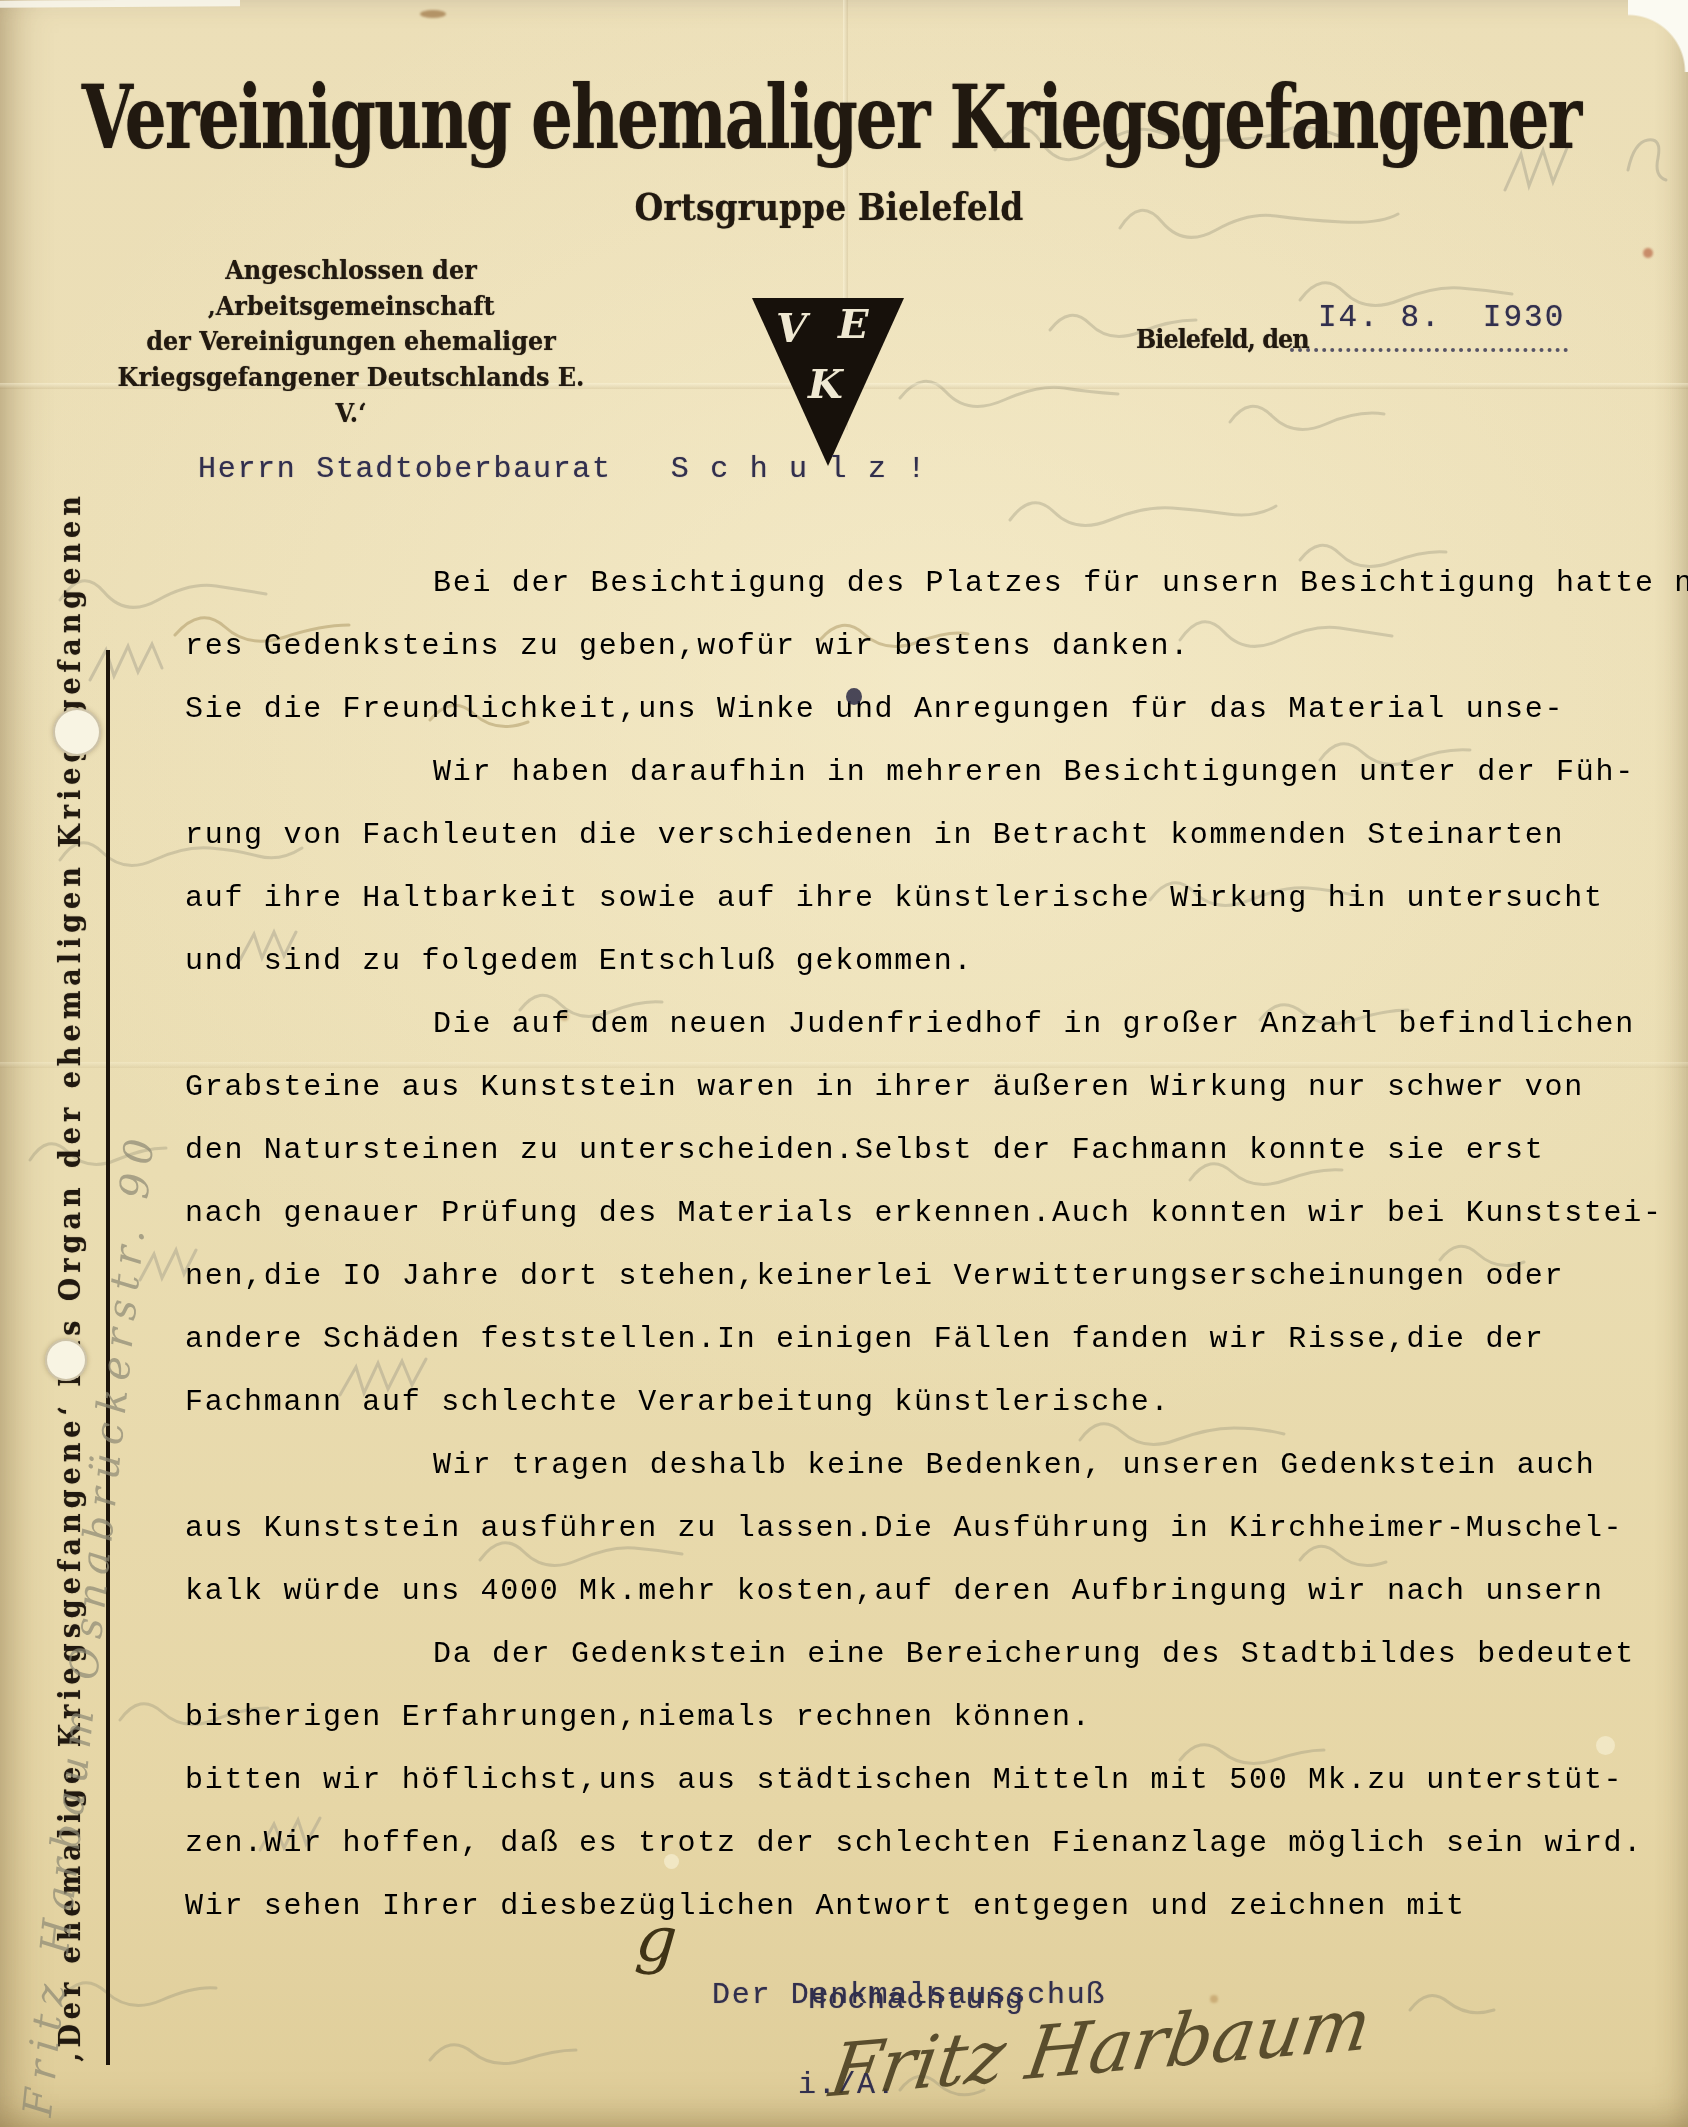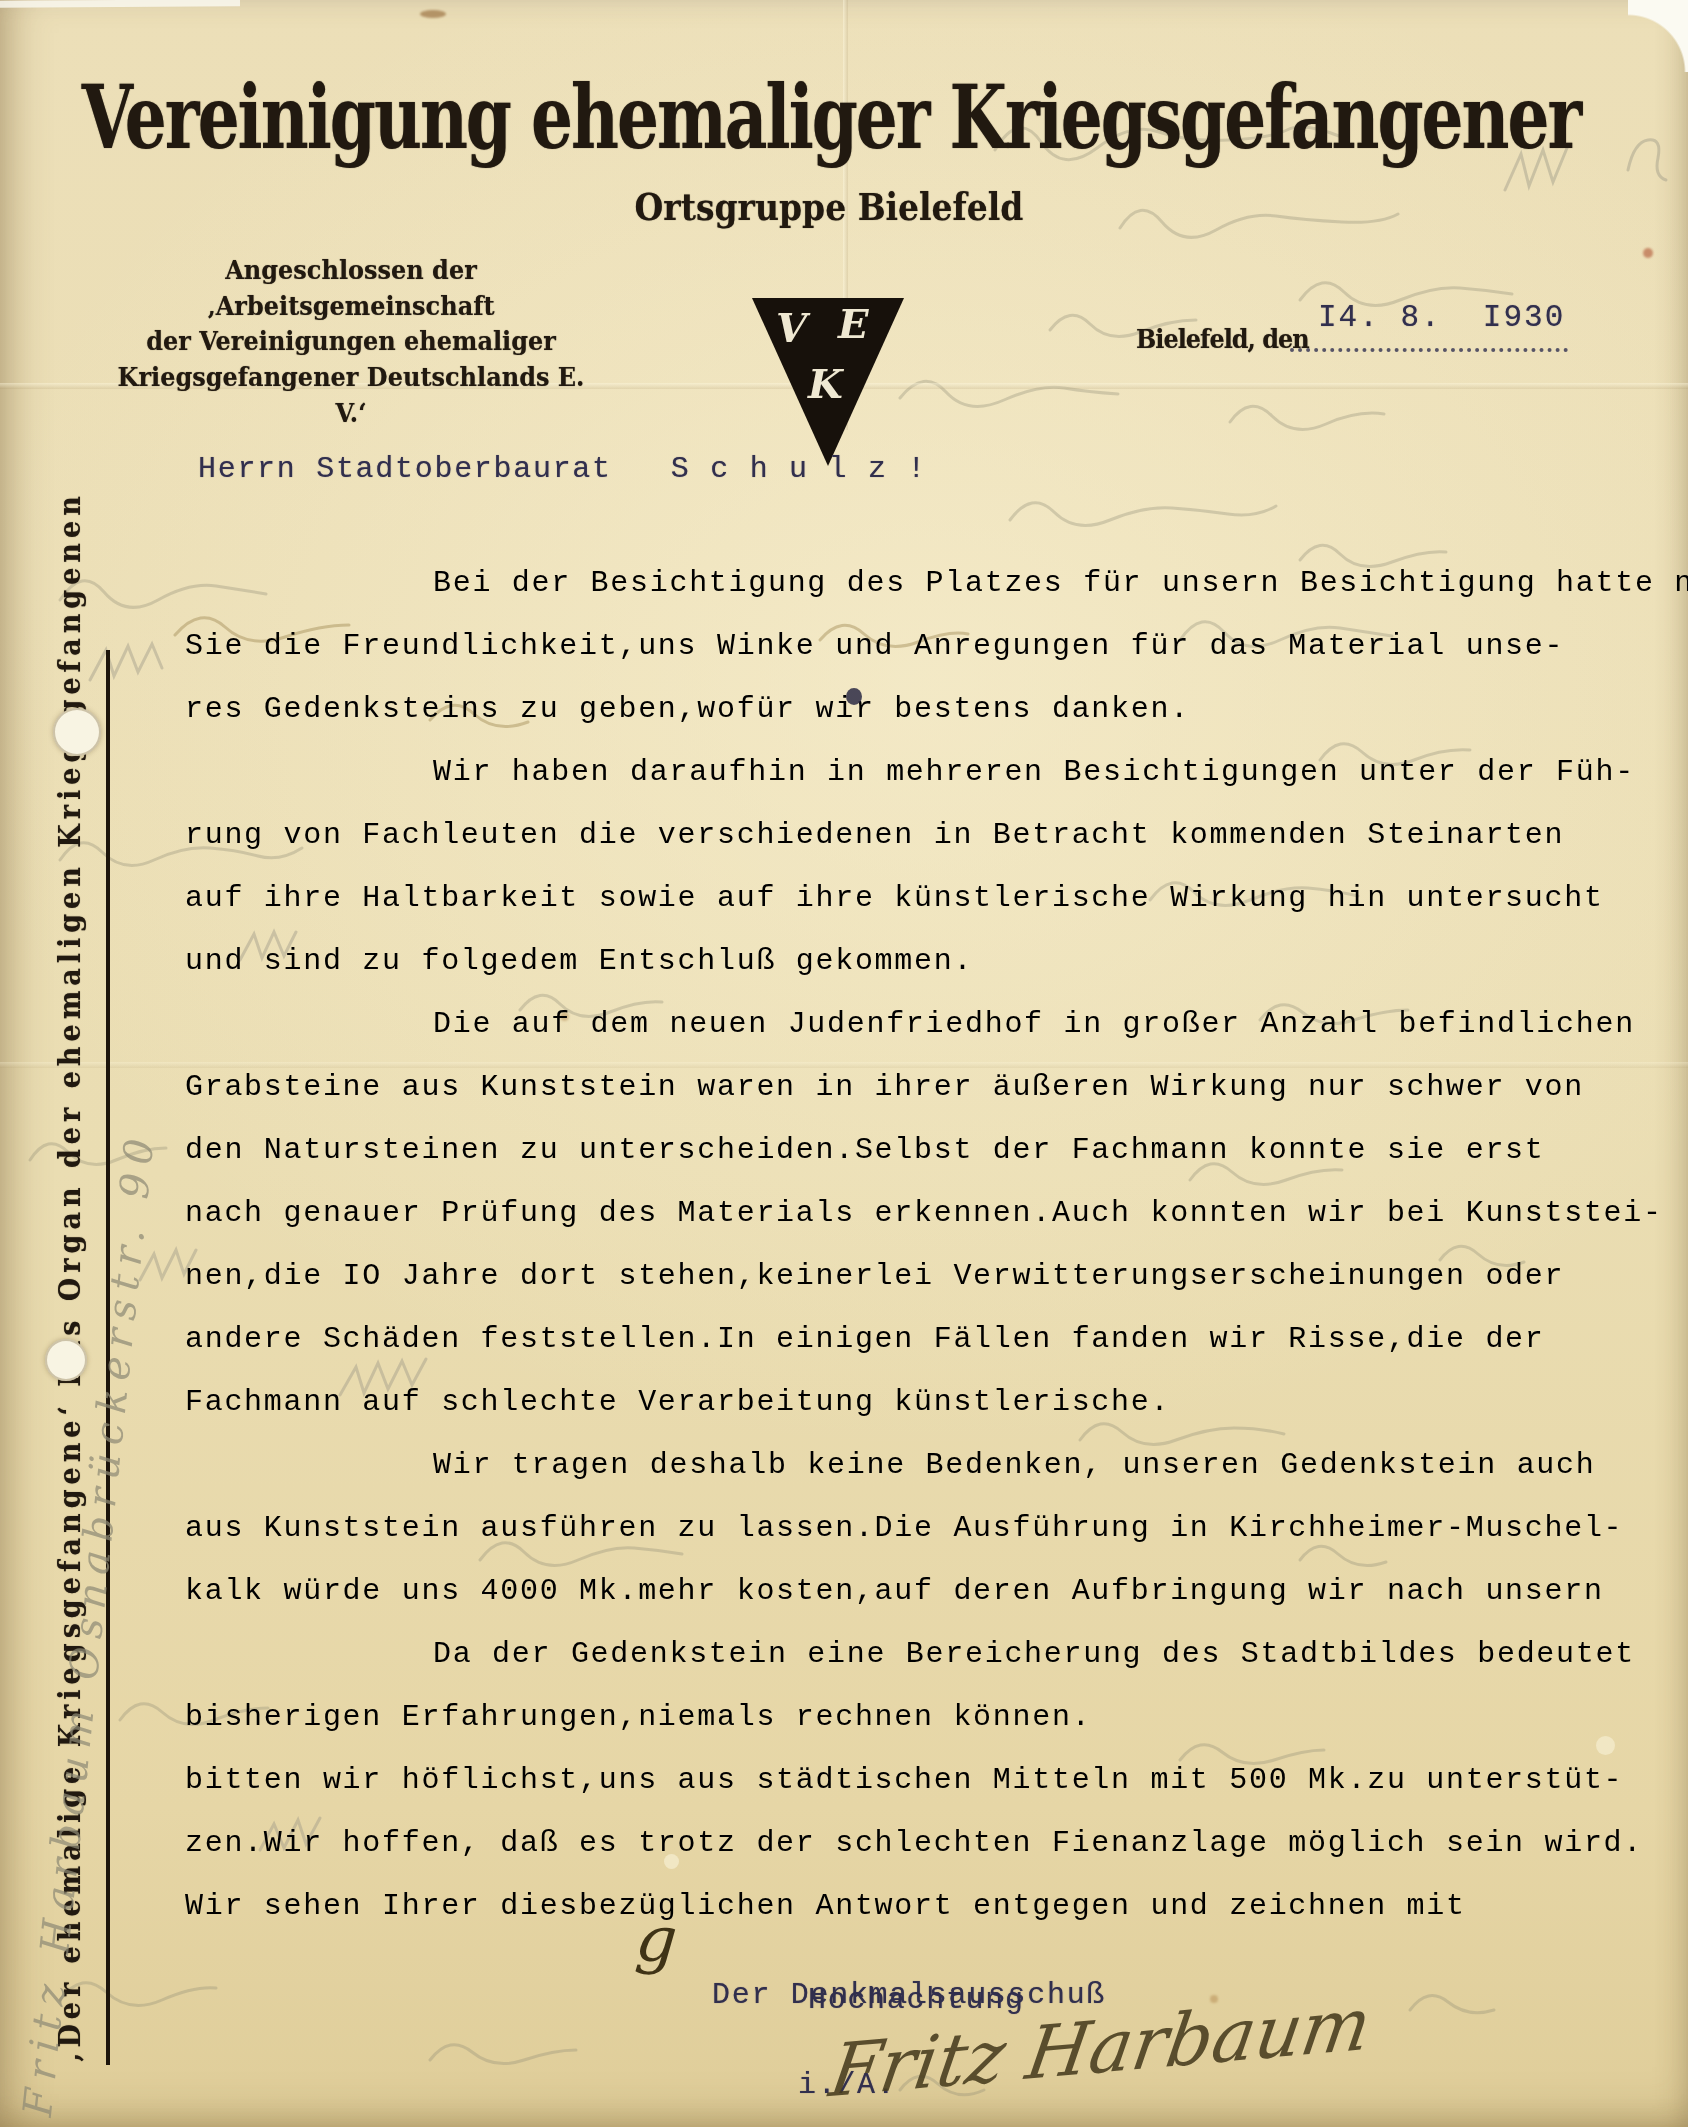--- a/index.html
+++ b/index.html
@@ -162,22 +162,22 @@
   <div class="abs mono date-val">I4. 8.  I930</div>
 
   <div class="abs vrule"></div>
   <div class="abs fraktur vprint">‚Der ehemalige Kriegsgefangene‘  Das Organ der ehemaligen Kriegsgefangenen</div>
   <div class="abs vpencil">Fritz Harbaum Osnabrückerstr. 90</div>
 
   <div class="abs mono salutation">Herrn Stadtoberbaurat   S c h u l z !</div>
 
   <div class="abs body">
     <div class="tline ind">Bei der Besichtigung des Platzes für unsern Besichtigung hatte n</div>
+    <div class="tline">res Gedenksteins zu geben,wofür wir bestens danken.</div>
     <div class="tline">Sie die Freundlichkeit,uns Winke und Anregungen für das Material unse-</div>
-    <div class="tline">res Gedenksteins zu geben,wofür wir bestens danken.</div>
     <div class="tline ind">Wir haben daraufhin in mehreren Besichtigungen unter der Füh-</div>
     <div class="tline">rung von Fachleuten die verschiedenen in Betracht kommenden Steinarten</div>
     <div class="tline">auf ihre Haltbarkeit sowie auf ihre künstlerische Wirkung hin untersucht</div>
     <div class="tline">und sind zu folgedem Entschluß gekommen.</div>
     <div class="tline ind">Die auf dem neuen Judenfriedhof in großer Anzahl befindlichen</div>
     <div class="tline">Grabsteine aus Kunststein waren in ihrer äußeren Wirkung nur schwer von</div>
     <div class="tline">den Natursteinen zu unterscheiden.Selbst der Fachmann konnte sie erst</div>
     <div class="tline">nach genauer Prüfung des Materials erkennen.Auch konnten wir bei Kunststei-</div>
     <div class="tline">nen,die IO Jahre dort stehen,keinerlei Verwitterungserscheinungen oder</div>
     <div class="tline">andere Schäden feststellen.In einigen Fällen fanden wir Risse,die der</div>

